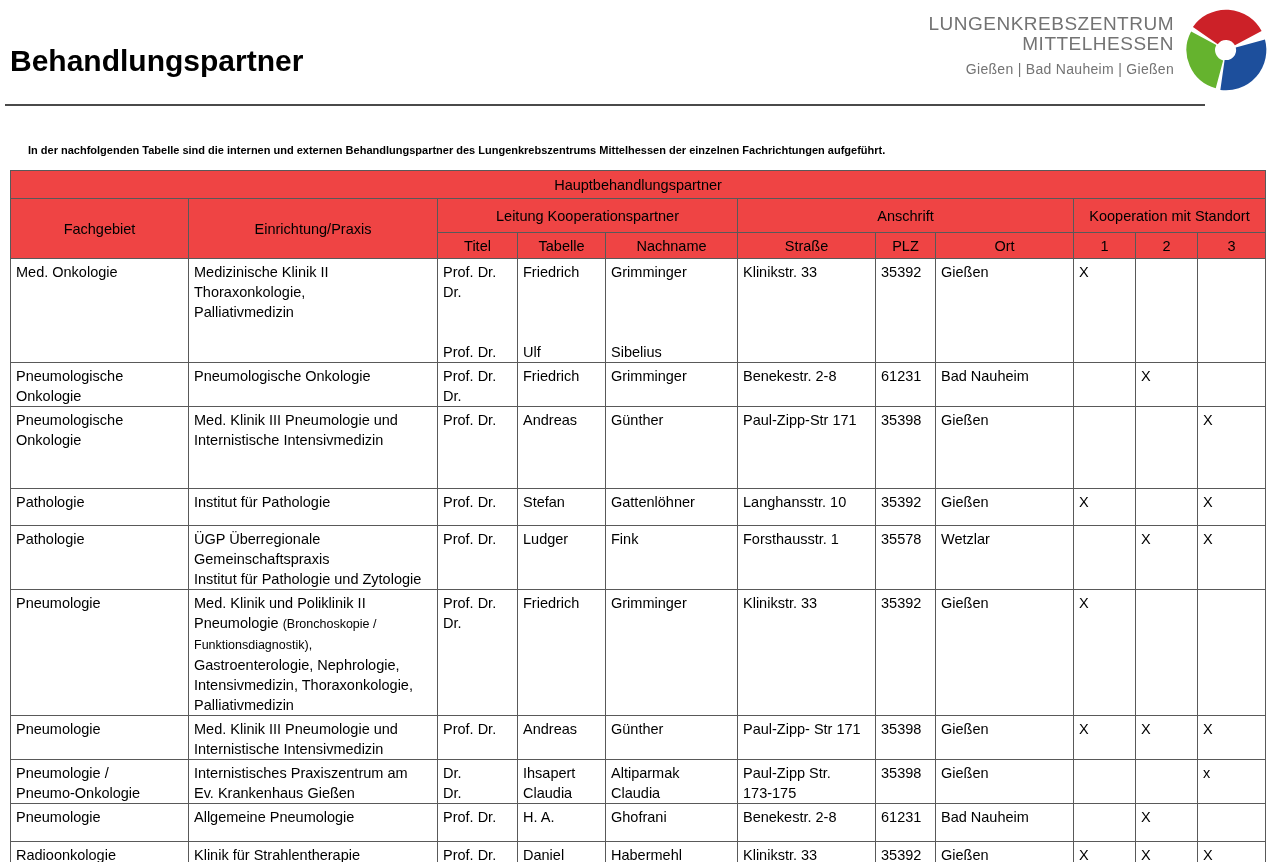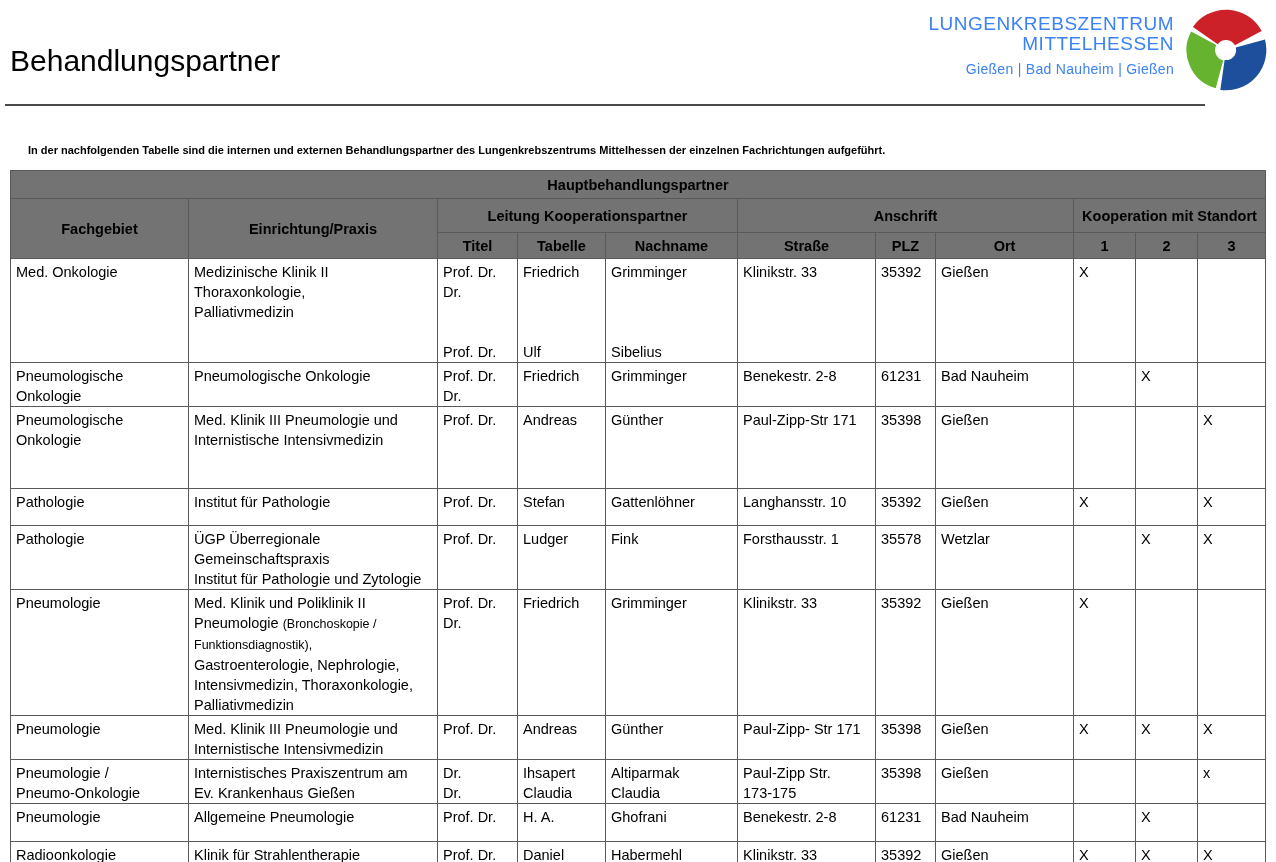--- a/index.html
+++ b/index.html
@@ -1,33 +1,33 @@
 <!DOCTYPE html>
 <html><head>
 <meta charset="utf-8">
 <style>
   html,body{margin:0;padding:0;background:#fff;}
   .page{position:relative;width:1276px;height:862px;background:#fff;
         font-family:"Liberation Sans","DejaVu Sans",sans-serif;color:#000;overflow:hidden;}
 
-  .page-title{position:absolute;left:10px;top:24px;font-size:30px;font-weight:normal;letter-spacing:0;text-align:center;}
+  .page-title{position:absolute;left:10px;top:24px;font-size:30px;font-weight:bold;letter-spacing:0;text-align:center;}
 
   .logo-block{position:absolute;top:8px;right:8px;display:flex;align-items:flex-start;gap:10px;}
-  .logo-text{text-align:right;color:#3b82f6;padding-top:6px;}
+  .logo-text{text-align:right;color:#737373;padding-top:6px;}
   .logo-line{font-size:19px;line-height:20px;letter-spacing:0.5px;}
   .logo-locations{font-size:14px;margin-top:7px;letter-spacing:0.3px;}
   .logo-mark{width:84px;height:84px;}
 
   .divider{position:absolute;left:5px;top:104px;width:1200px;height:2px;background:#4a4a4a;}
 
   .intro{position:absolute;left:28px;top:130px;width:1230px;font-size:11px;font-weight:bold;line-height:19px;}
 
   table.partners{position:absolute;left:10px;top:170px;width:1255px;border-collapse:collapse;table-layout:fixed;}
   table.partners th, table.partners td{border:1px solid #595959;overflow:hidden;}
-  table.partners th{background:#737373;font-weight:bold;font-size:14.5px;text-align:center;vertical-align:middle;padding:1px 4px;}
+  table.partners th{background:#ef4444;font-weight:normal;font-size:14.5px;text-align:center;vertical-align:middle;padding:1px 4px;}
   th.tbl-title{font-weight:bold;font-size:15px;height:25px;}
   tr.group-row th{height:31px;}
   tr.sub-row th{height:23px;}
   table.partners td{vertical-align:top;font-size:14.5px;line-height:20px;padding:3px 5px 0 5px;white-space:pre-line;background:#fff;}
   td.c{text-align:left;padding-left:1px;padding-right:1px;}
   .small{font-size:12.5px;}
 
   tbody tr:nth-child(1){height:103px;margin-top:8px;}
   tbody tr:nth-child(2){height:38px;}
   tbody tr:nth-child(3){height:82px;}

